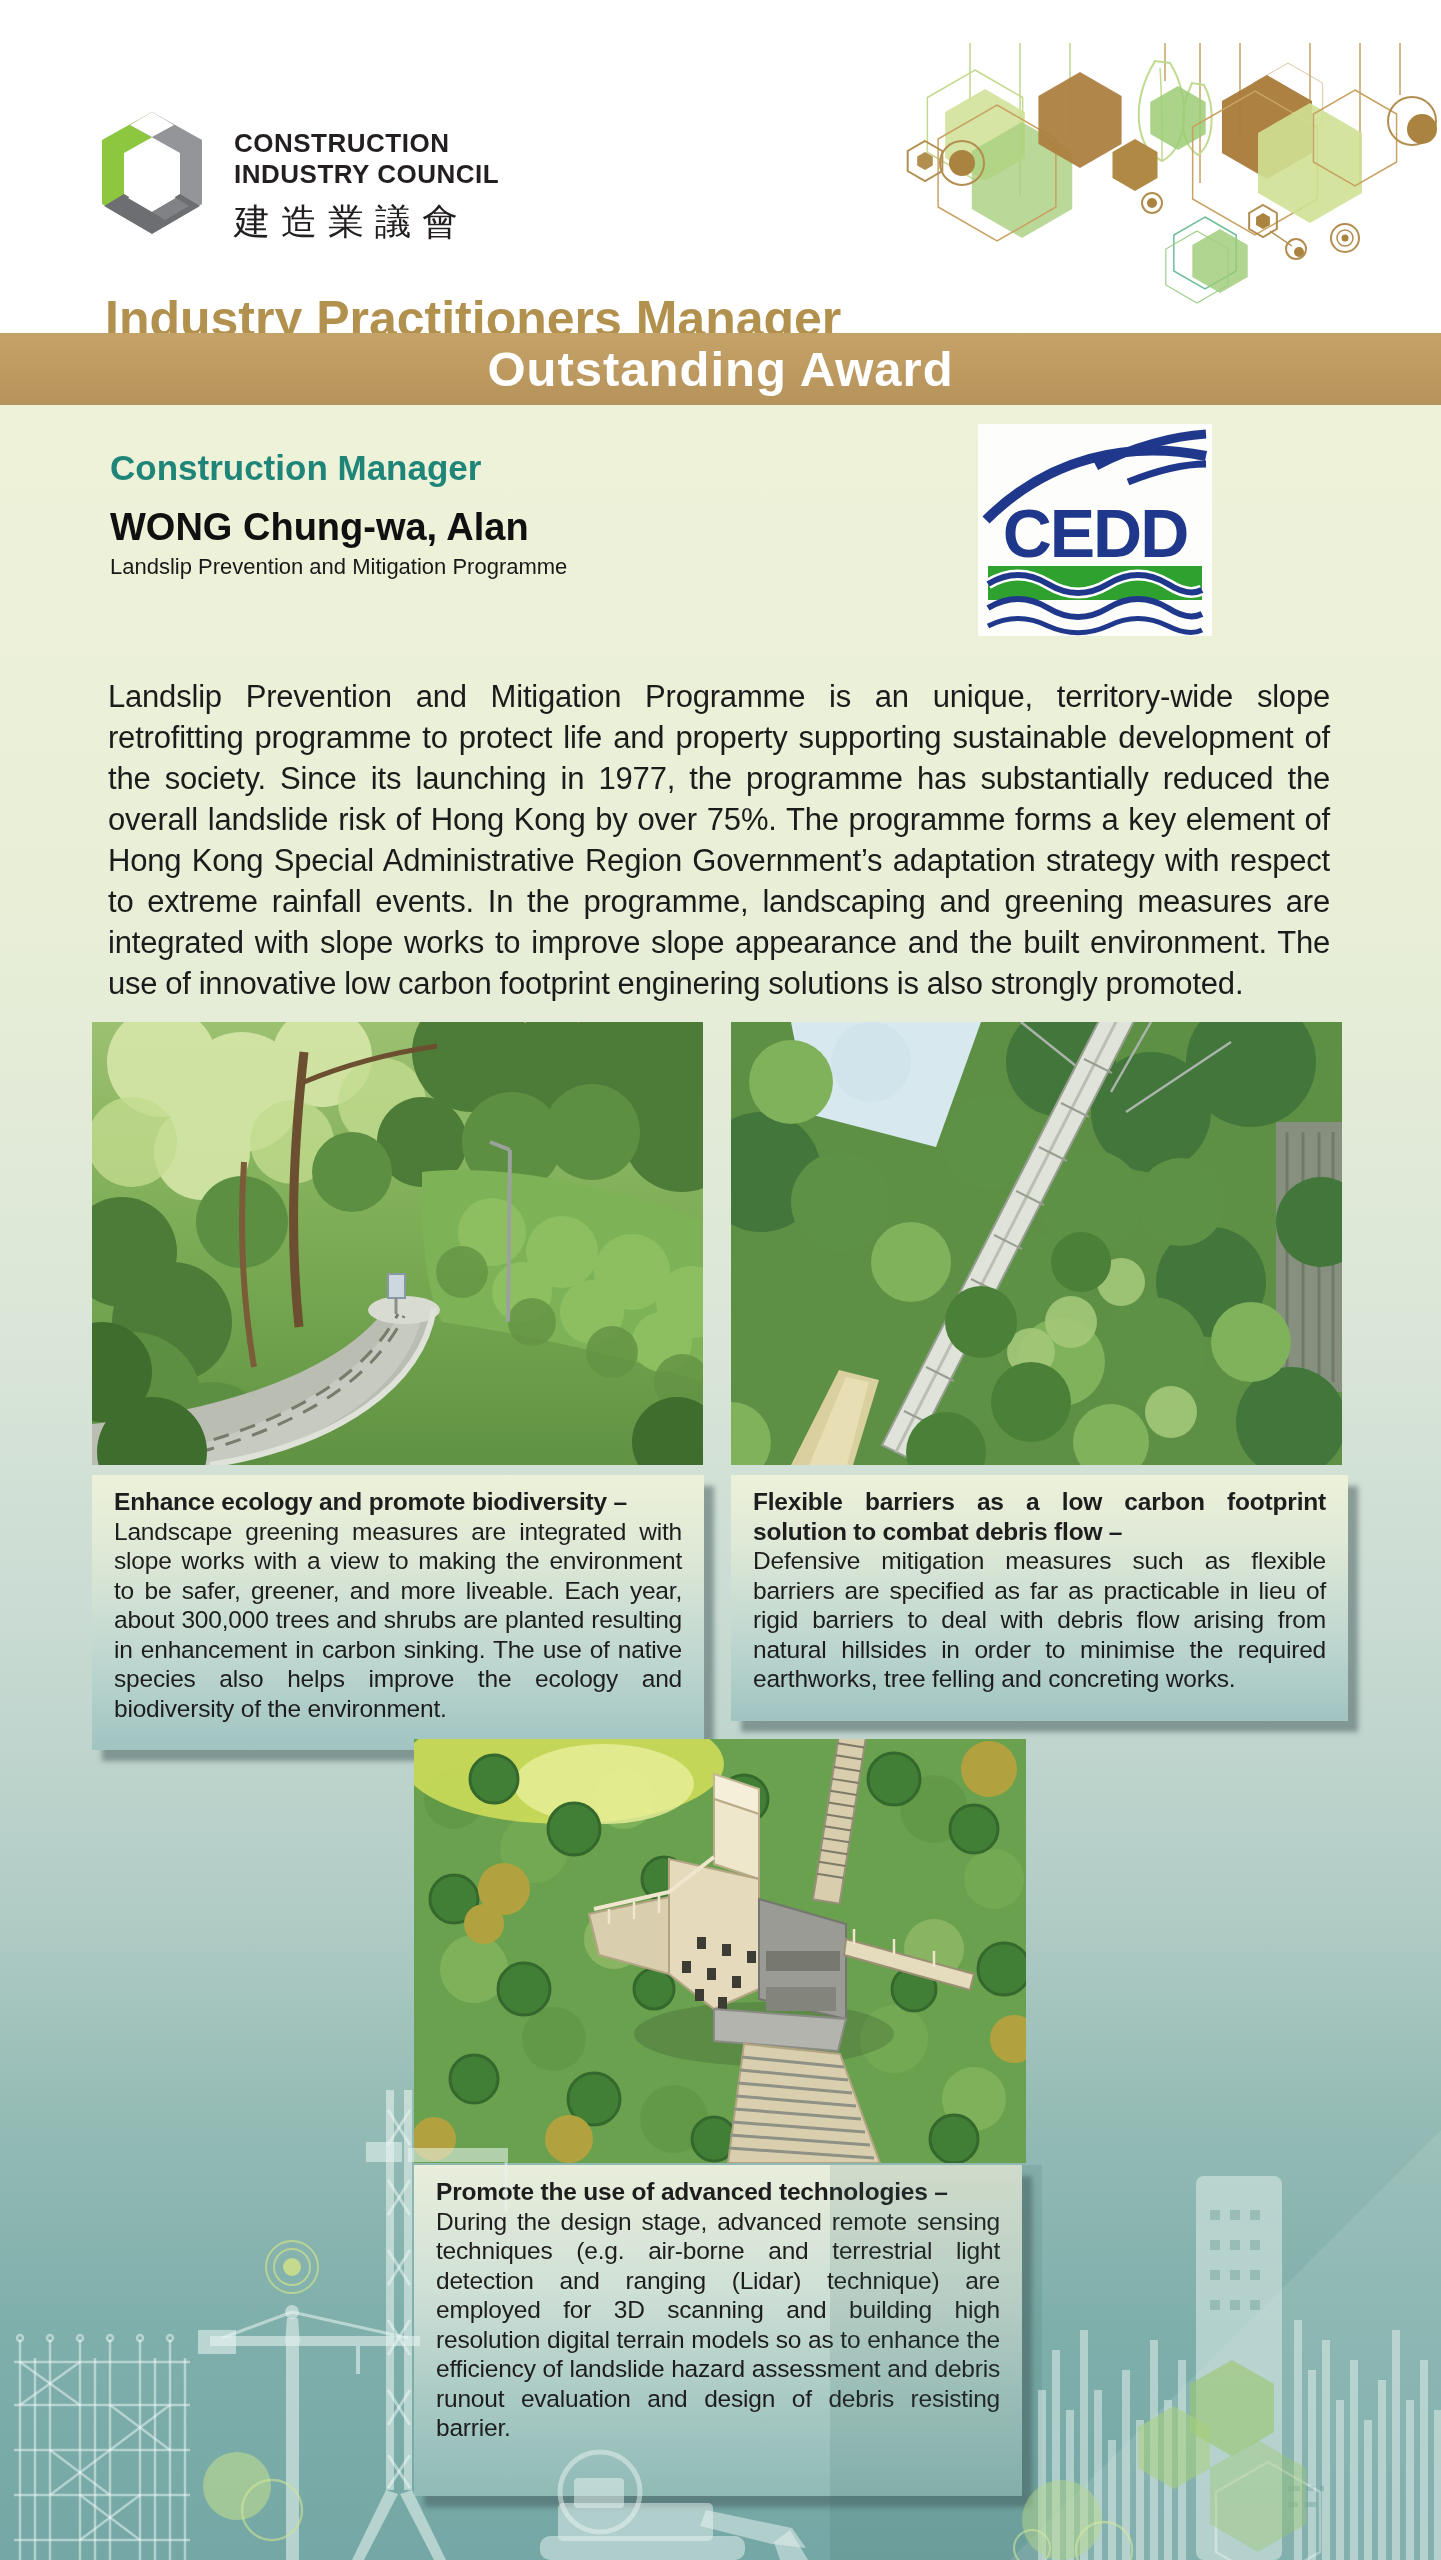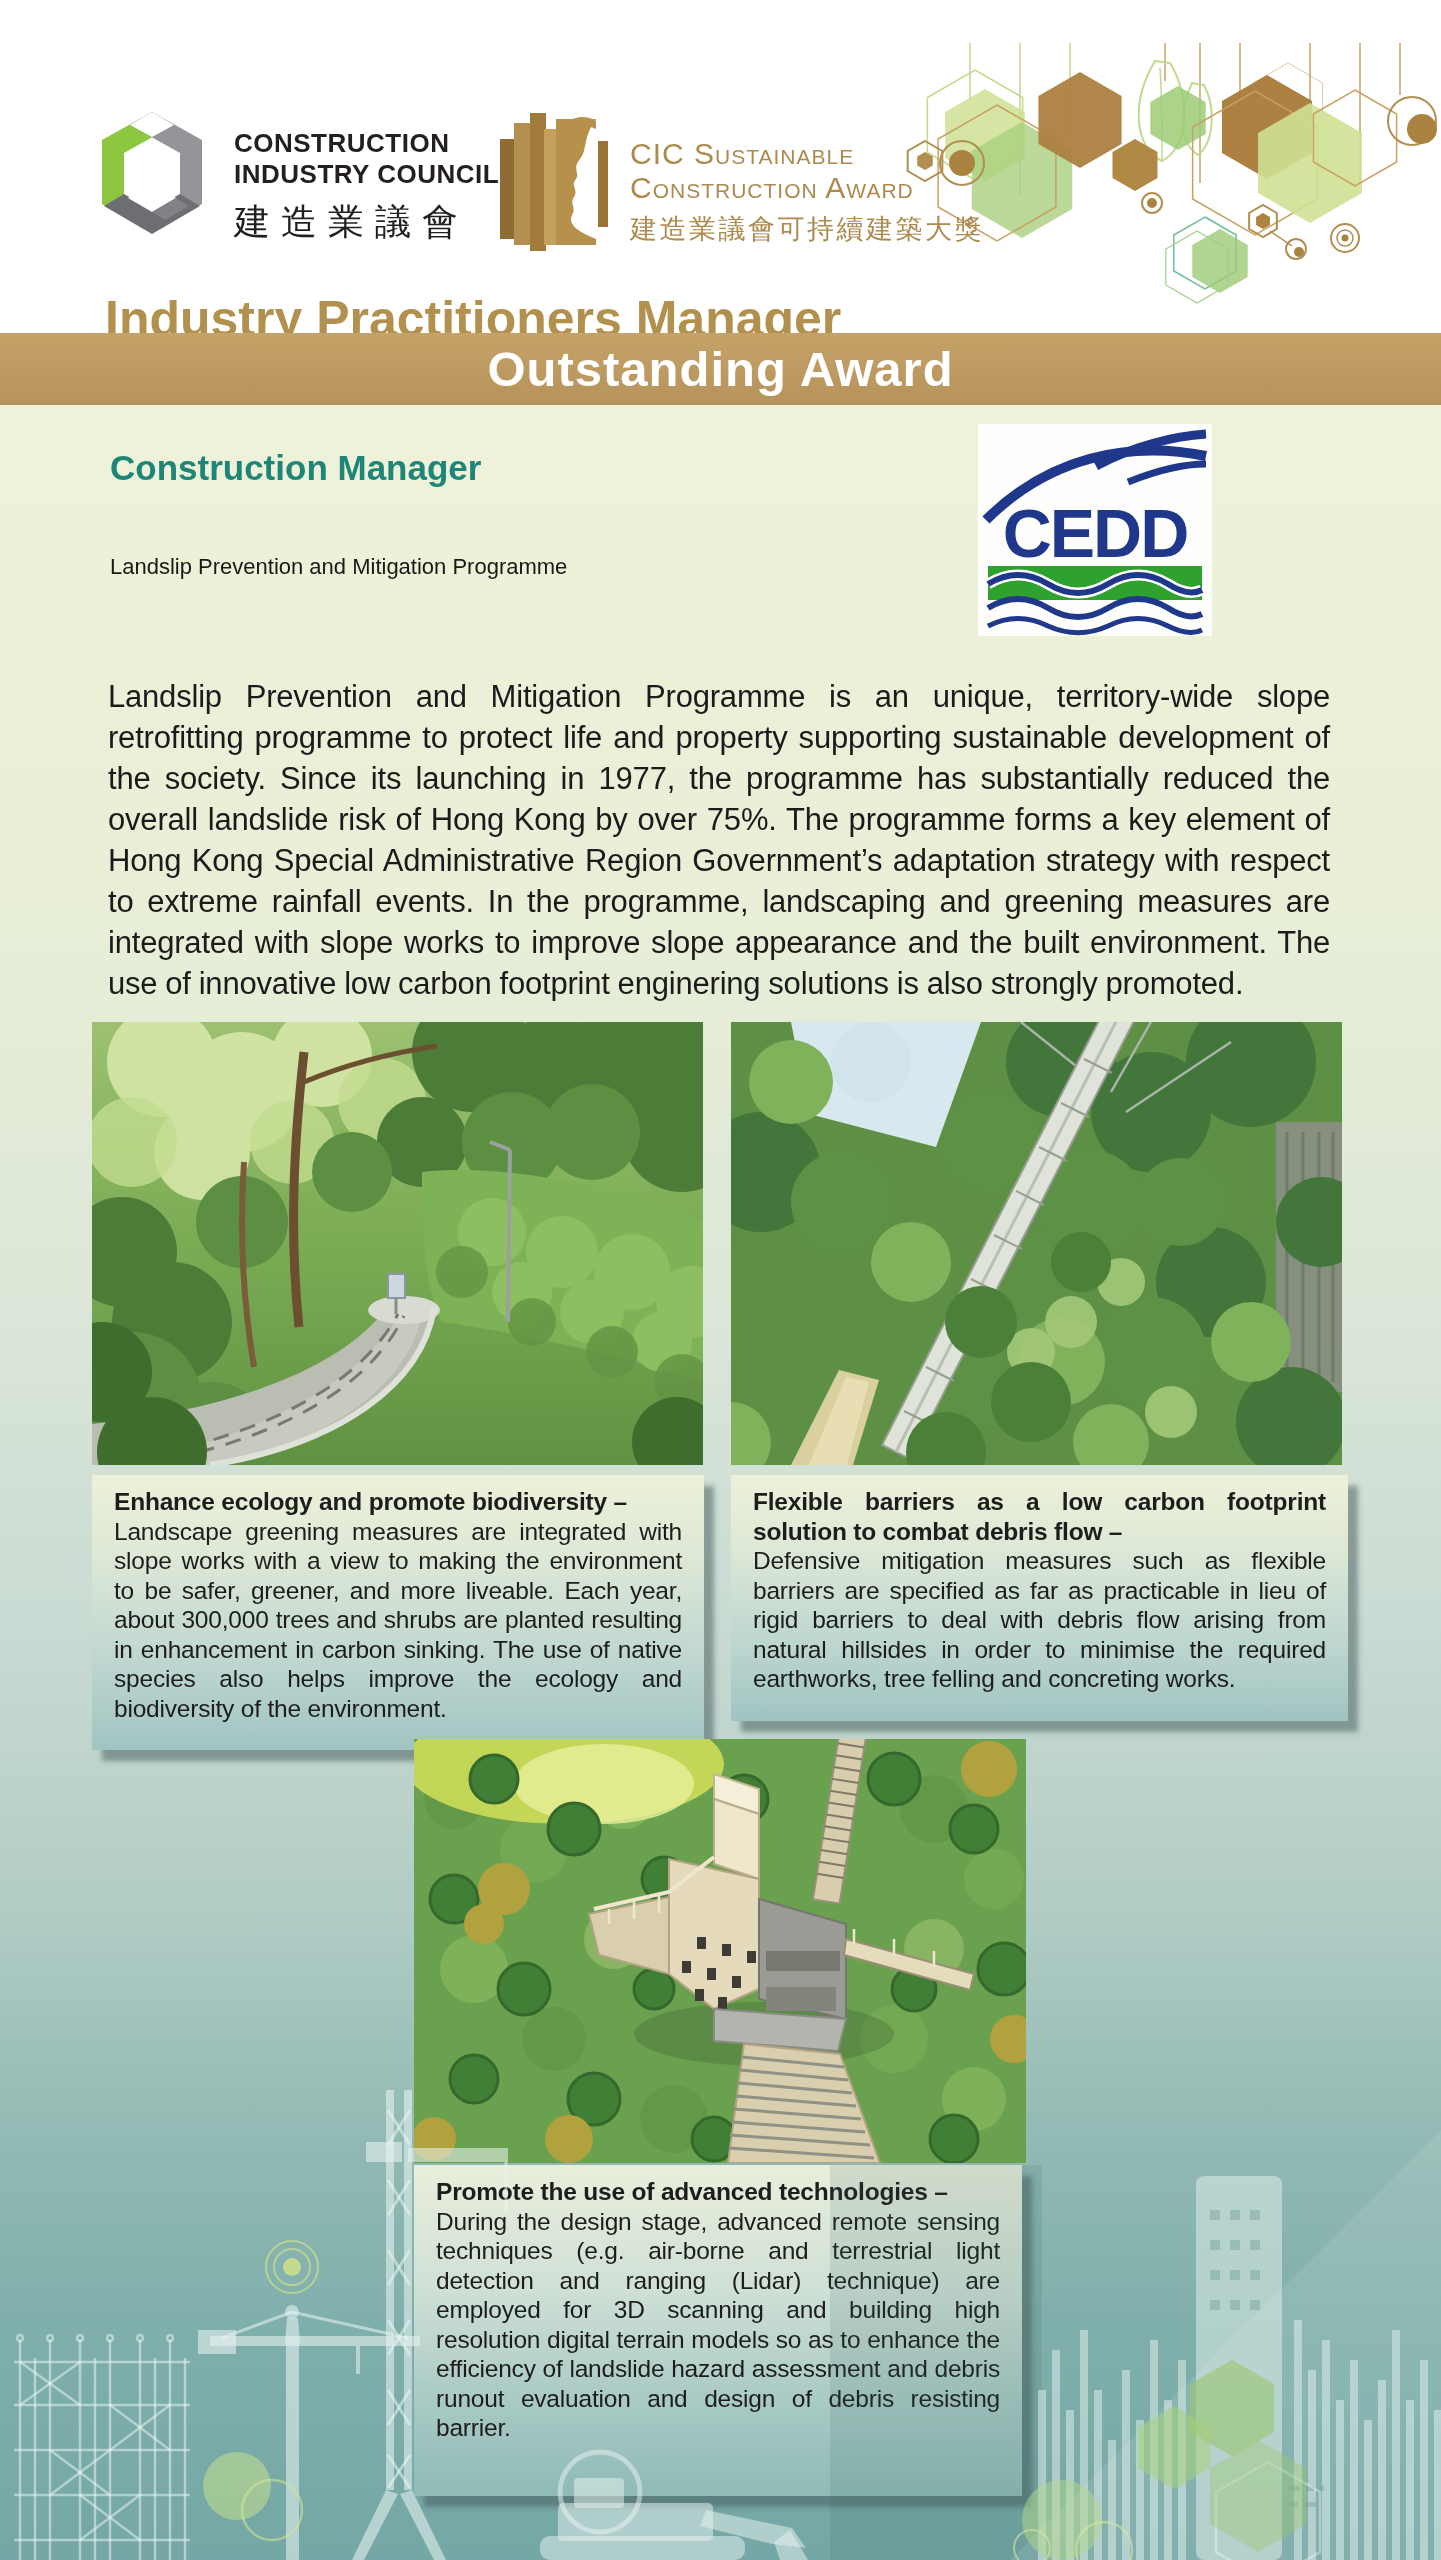--- a/index.html
+++ b/index.html
@@ -124,46 +124,30 @@
         <polygon points="60,74 84,88 60,102 36,88" fill="#ffffff"></polygon>
         <polygon points="84,88 97,96 73,110 60,102" fill="#808285"></polygon>
       </svg>
       <div class="cic-text">
         <div class="cic-line">CONSTRUCTION</div>
         <div class="cic-line">INDUSTRY COUNCIL</div>
         <div class="cic-cn">建造業議會</div>
       </div>
     </div>
 
-    <div class="award-logo">
-      <svg width="112" height="142" viewBox="0 0 112 142">
-        <rect x="0" y="28" width="16" height="100" fill="#8f6c33"></rect>
-        <rect x="14" y="12" width="18" height="122" fill="#b3904f"></rect>
-        <rect x="30" y="2" width="16" height="138" fill="#a07b3b"></rect>
-        <rect x="44" y="18" width="14" height="116" fill="#c4a15c"></rect>
-        <rect x="56" y="8" width="40" height="126" fill="#b5914c"></rect>
-        <path d="M96,8 C82,28 88,38 80,48 C72,57 80,62 76,68 C70,75 79,79 74,86 C69,93 77,97 72,104 C67,115 82,122 96,128 Z" fill="#ffffff"></path>
-        <path d="M58,22 C66,6 84,2 96,10 L96,18 C84,12 68,14 58,30 Z" fill="#b5914c"></path>
-        <rect x="98" y="30" width="10" height="86" fill="#9a7436"></rect>
-      </svg>
-      <div class="award-text">
-        <div class="award-line">CIC Sustainable</div>
-        <div class="award-line">Construction Award</div>
-        <div class="award-cn">建造業議會可持續建築大獎</div>
-      </div>
-    </div>
 
     <h1 class="category-title" style="margin:0;">Industry Practitioners Manager</h1>
   </div>
 
   <div class="banner">
     <span>Outstanding Award</span>
   </div>
 
   <div class="role">Construction Manager</div>
+  <div class="name">WONG Chung-wa, Alan</div>
   <div class="org">Landslip Prevention and Mitigation Programme</div>
 
   <svg class="cedd" width="234" height="212" viewBox="0 0 234 212">
     <rect x="0" y="0" width="234" height="212" fill="#fdfefb"></rect>
     <path d="M8,96 C70,34 150,16 228,32" fill="none" stroke="#20388c" stroke-width="10"></path>
     <path d="M118,42 C156,22 196,12 228,10" fill="none" stroke="#20388c" stroke-width="9"></path>
     <path d="M150,58 C180,46 208,40 228,40" fill="none" stroke="#20388c" stroke-width="7"></path>
     <text x="117" y="133" text-anchor="middle" font-family="Liberation Sans, sans-serif" font-weight="bold" font-size="68" letter-spacing="-2" fill="#20388c">CEDD</text>
     <rect x="10" y="142" width="214" height="34" fill="#2fa12e"></rect>
     <path d="M10,160 C30,148 50,148 70,160 C90,172 110,172 130,160 C150,148 170,148 190,160 C204,169 216,170 224,166" fill="none" stroke="#ffffff" stroke-width="11"></path>

